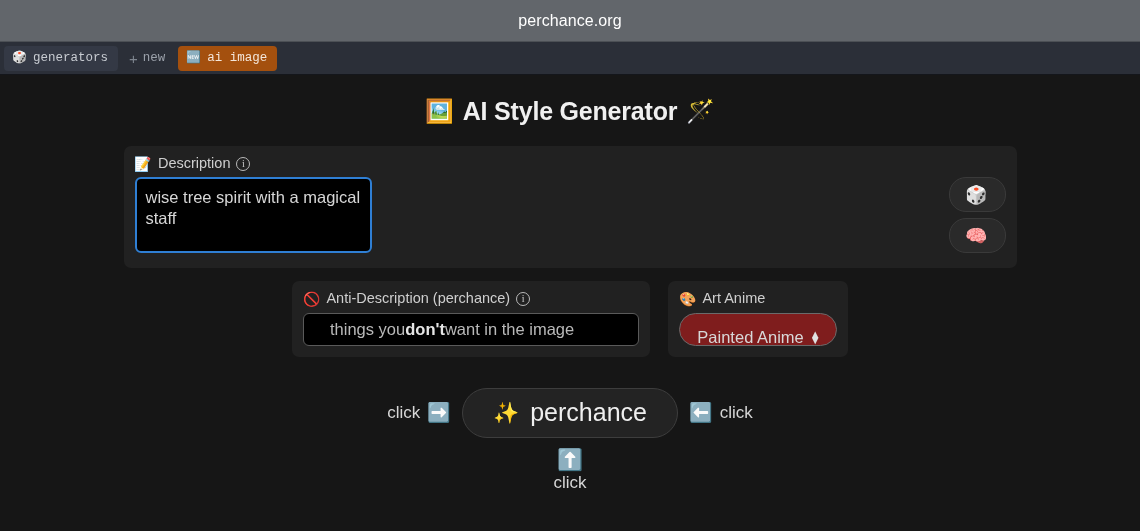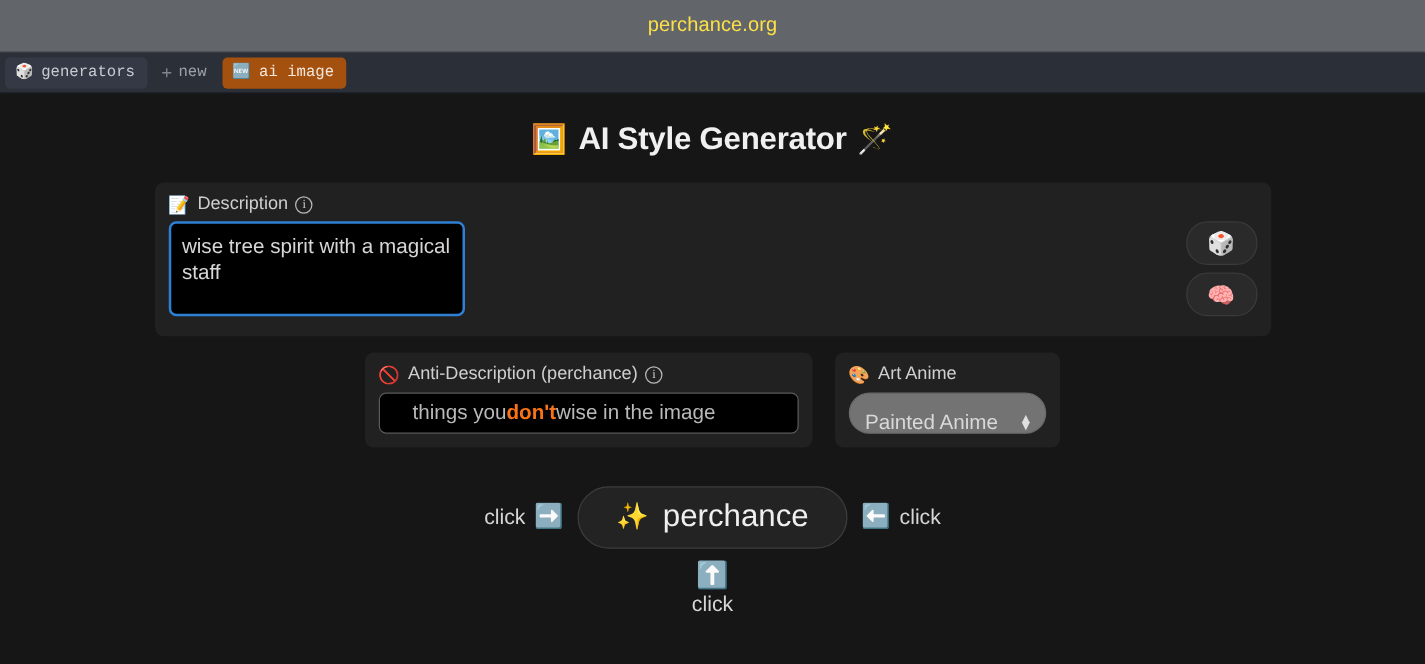--- a/index.html
+++ b/index.html
@@ -11,21 +11,21 @@
   }
 
   
   .titlebar {
     height: 42px;
     background: #62666b;
     display: flex; align-items: center; justify-content: center;
     border-bottom: 1px solid #4c5055;
   }
   .titlebar-text {
-    color: #fde047;
+    color: #ffffff;
     font-size: 16px;
     letter-spacing: .1px;
   }
 
   .tabstrip {
     height: 33px;
     background: #2b2f38;
     display: flex; align-items: center;
     padding-left: 4px;
     gap: 3px;
@@ -154,38 +154,38 @@
     border: 1px solid #5a5a5a;
     border-radius: 6px;
     padding: 0 26px;
     color: #b9b9b9;
     font-family: "Liberation Sans", sans-serif;
     font-size: 16.5px;
     outline: none;
     display: flex; align-items: center;
     overflow: hidden; white-space: nowrap;
   }
-  .anti-input b { color: #f97316; font-weight: bold; }
+  .anti-input b { color: #e5e5e5; font-weight: bold; }
 
   .style-panel {
     width: 180px;
     background: #212121;
     border-radius: 7px;
     padding: 9px 11px 11px 11px;
   }
   .style-select {
     width: 100%;
     height: 33px;
-    background: #737373;
+    background: #7f1d1d;
     border: 1px solid #6a6a6a;
     border-radius: 17px;
     padding: 16px 10px 0 12px;
     color: #d8d8d8;
     font-size: 16.5px;
-    display: flex; align-items: center; justify-content: space-between;
+    display: flex; align-items: center; justify-content: center;
     cursor: pointer;
     white-space: nowrap;
   }
   .chev-updown {
     display: inline-flex; flex-direction: column;
     line-height: .55; font-size: 11px; color: #e0e0e0;
     margin-left: 6px;
   }
 
   
@@ -276,21 +276,21 @@
 
     <div class="anti-panel">
       <div class="field-label">
         <span class="label-emoji">🚫</span>
         <span>Anti-Description (perchance)</span>
         <span class="info-icon">i</span>
       </div>
       <div class="anti-input">
         <span>things you </span>
           <b>don't</b>
-          <span> wise in the image</span>
+          <span> want in the image</span>
       </div>
     </div>
 
     <div class="style-panel">
       <div class="field-label">
         <span class="label-emoji">🎨</span>
         <span>Art Anime</span>
       </div>
       <div class="style-select">
         <span>Painted Anime</span>

